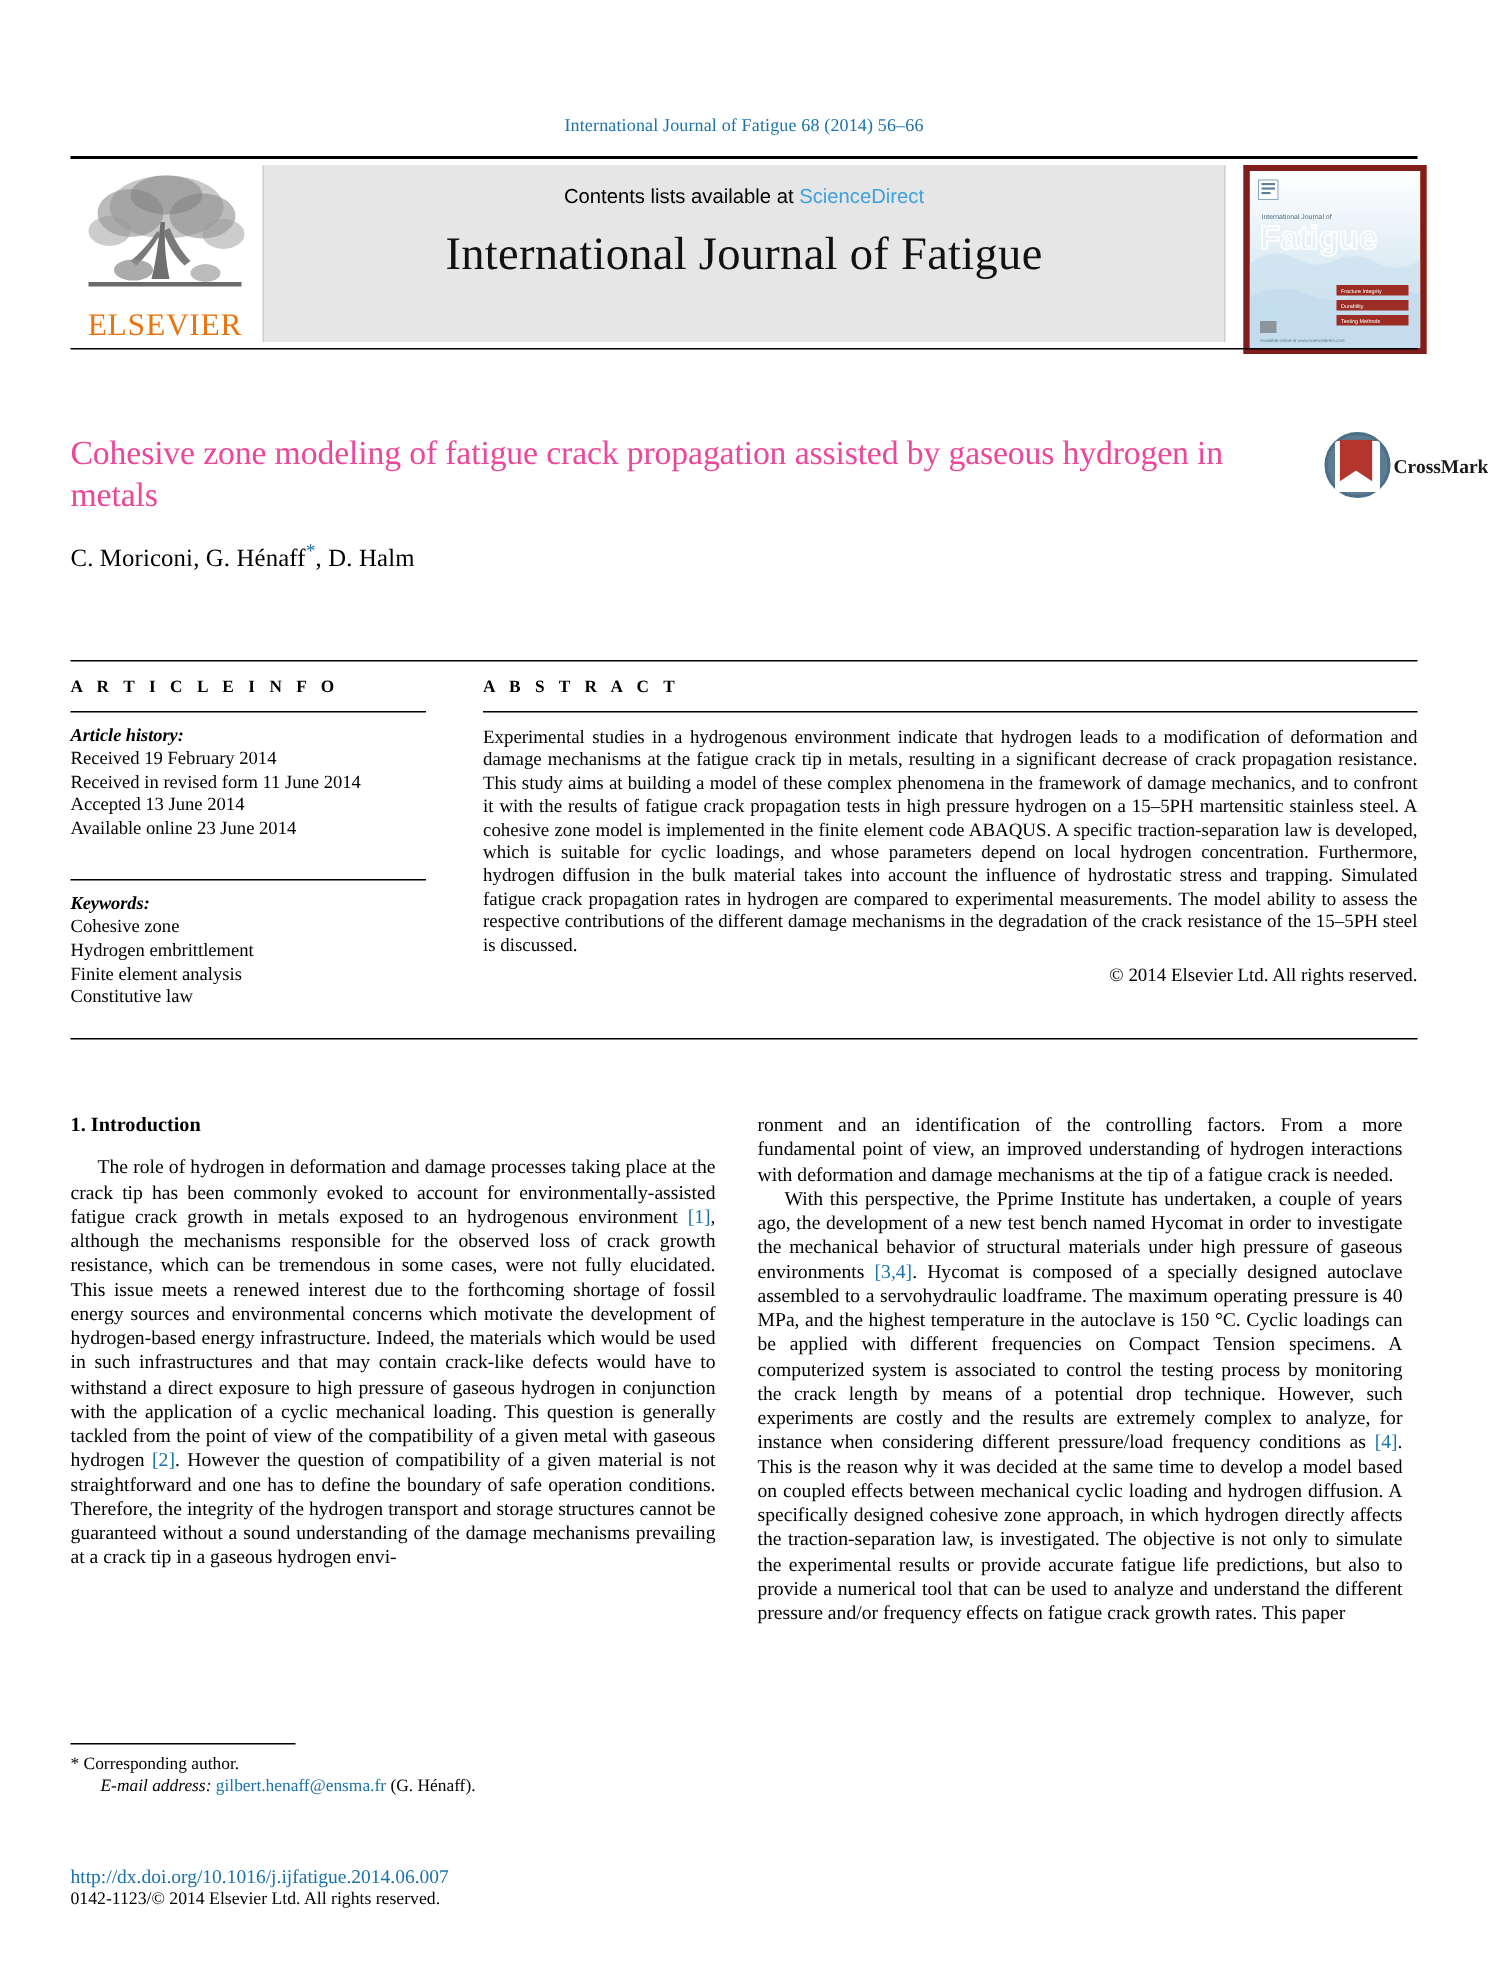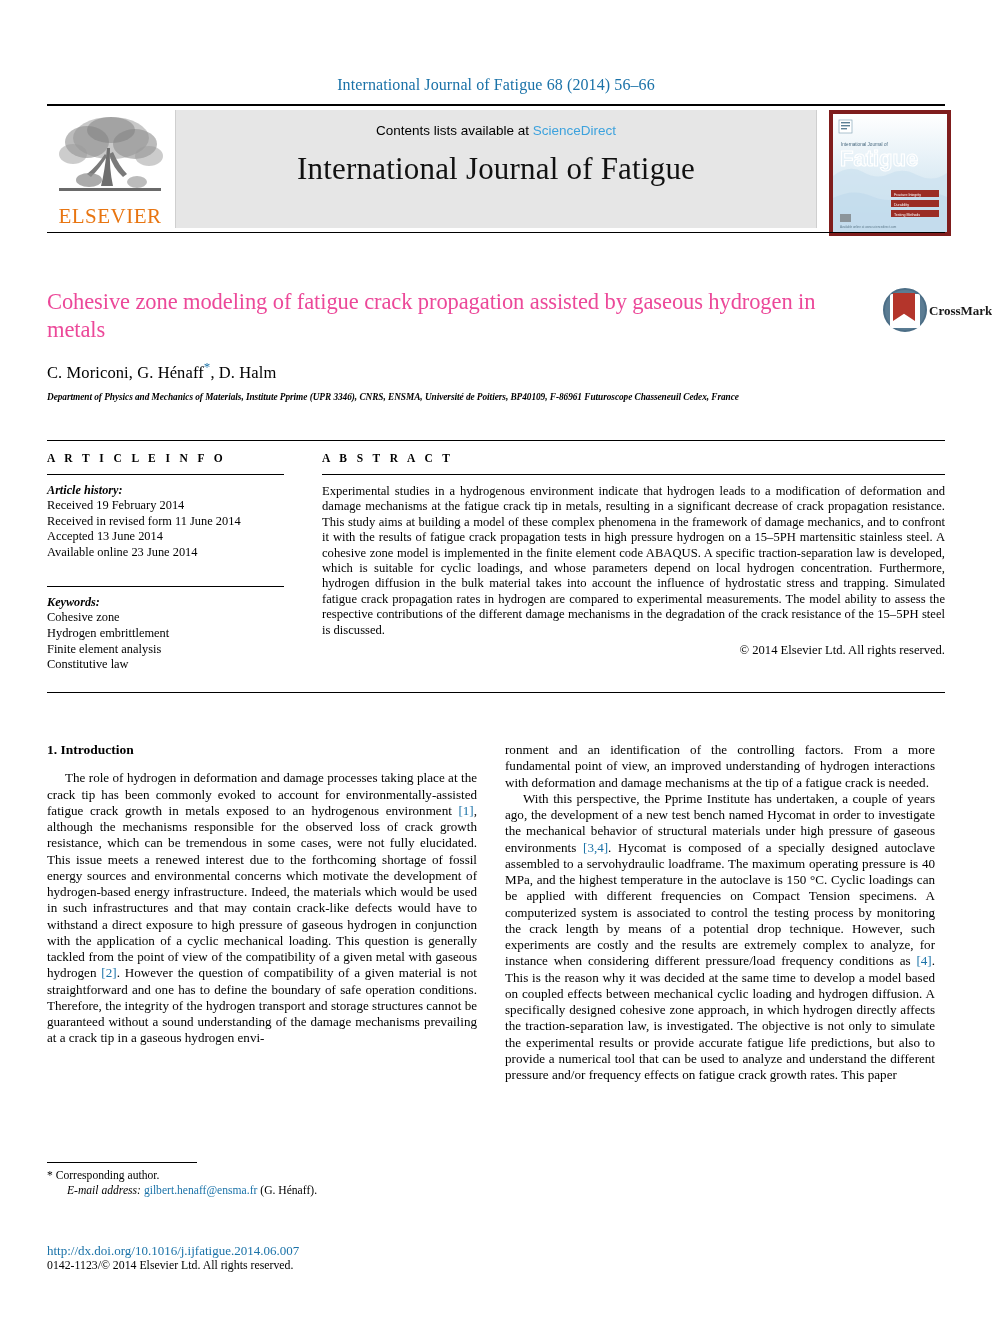--- a/index.html
+++ b/index.html
@@ -21,21 +21,21 @@
     width: 992px;
     height: 1323px;
   }
 
   
   .runhead {
     position: absolute;
     left: 0; top: 76px;
     width: 992px;
     text-align: center;
-    font-size: 16px;
+    font-size: 12px;
     color: #1a72a8;
     font-family: "Liberation Serif", serif;
     letter-spacing: 0.1px;
   }
 
   
   .masthead {
     position: absolute;
     left: 47px; top: 104px;
     width: 898px;
@@ -420,21 +420,20 @@
     </div>
 
     <div class="masthead-rule-bot"></div>
   </div>
 
   <div class="titleblock">
     <h1 class="art-title">Cohesive zone modeling of fatigue crack propagation assisted by gaseous hydrogen in metals</h1>
     <div class="authors">
       <span>C. Moriconi, G. Hénaff</span><span class="author-star">*</span><span>, D. Halm</span>
     </div>
-    <div class="affil">Department of Physics and Mechanics of Materials, Institute Pprime (UPR 3346), CNRS, ENSMA, Université de Poitiers, BP40109, F-86961 Futuroscope Chasseneuil Cedex, France</div>
 
     <div class="crossmark">
       <div class="cm-badge">
         <div class="cm-inner"></div>
         <div class="cm-ribbon"></div>
       </div>
       <div class="cm-word">CrossMark</div>
     </div>
   </div>
 

